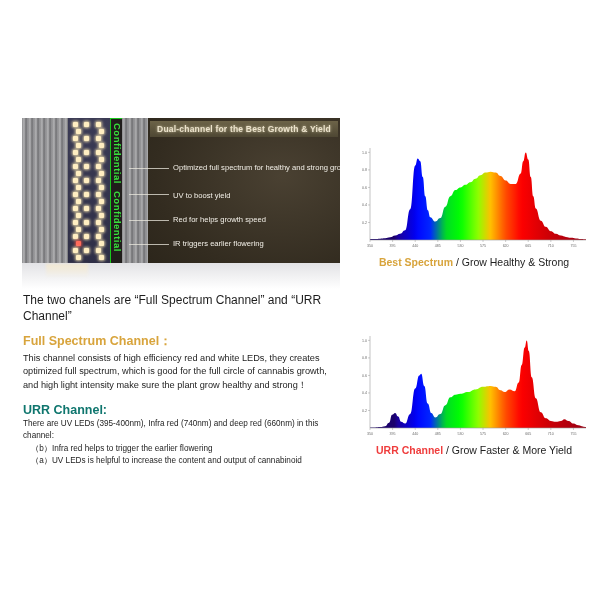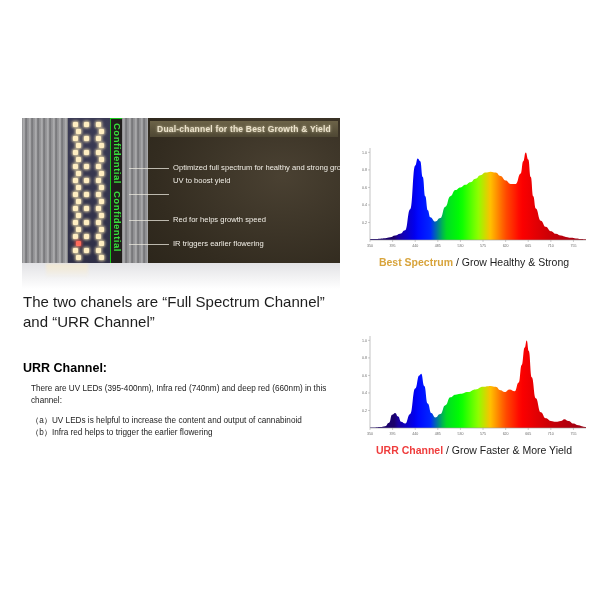--- a/index.html
+++ b/index.html
@@ -74,29 +74,29 @@
     background:linear-gradient(180deg,rgba(225,225,228,.95),rgba(255,255,255,0));
   }
   .refl-leds{
     position:absolute;left:46px;top:264px;width:42px;height:14px;
     background:linear-gradient(180deg,rgba(255,238,194,.55),rgba(255,255,255,0));
     filter:blur(1.2px);
   }
 
   
   .textcol{position:absolute;left:23px;top:292px;width:320px;}
-  .lead{font-size:15px;color:#1d1d1d;margin:0 0 9px 0;line-height:1.35;}
+  .lead{font-size:12px;color:#1d1d1d;margin:0 0 9px 0;line-height:1.35;}
   .h-gold{
     font-size:12.5px;font-weight:bold;color:#d8a43c;margin:0 0 2px 0;
   }
   .h-red{
-    font-size:12.5px;font-weight:bold;color:#000000;margin:8px 0 1px 0;
+    font-size:12.5px;font-weight:bold;color:#0f766e;margin:0 0 1px 0;
   }
   .body-p{font-size:9.2px;color:#1d1d1d;margin:0;line-height:1.42;}
-  .sub{font-size:8.2px;color:#1d1d1d;margin:8px;line-height:1.48;}
+  .sub{font-size:8.2px;color:#1d1d1d;margin:0;line-height:1.48;}
   .sub-list{margin:1px 0 0 0;padding:0;list-style:none;}
   .sub-list li{font-size:8.2px;color:#1d1d1d;line-height:1.5;padding-left:8px;}
   .gap{height:11px;}
 
   
   .chart-box{position:absolute;}
   .chart-caption{
     text-align:center;font-size:10.5px;font-weight:bold;margin-top:2px;
     white-space:nowrap;
   }
@@ -175,39 +175,41 @@
     <div class="photo-dark"></div>
 
     <div class="banner">
       <span>Dual-channel for the Best Growth &amp; Yield</span>
     </div>
 
     <div class="cline" style="left:107px;top:50px;width:40px;"></div>
     <div class="callout" style="left:151px;top:45px;">Optimized full spectrum for healthy and strong growth</div>
 
     <div class="cline" style="left:107px;top:76px;width:40px;"></div>
-    <div class="callout" style="left:151px;top:58px;">UV to boost yield</div>
+    <div class="callout" style="left:151px;top:73px;">UV to boost yield</div>
 
     <div class="cline" style="left:107px;top:102px;width:40px;"></div>
     <div class="callout" style="left:151px;top:97px;">Red for helps growth speed</div>
 
     <div class="cline" style="left:107px;top:126px;width:40px;"></div>
     <div class="callout" style="left:151px;top:121px;">IR triggers earlier flowering</div>
   </div>
   <div class="reflection"></div>
   <div class="refl-leds"></div>
 
   <div class="textcol">
     <p class="lead">The two chanels are “Full Spectrum Channel” and “URR Channel”</p>
+    <div class="h-gold">Full Spectrum Channel：</div>
+    <p class="body-p">This channel consists of high efficiency red and white LEDs, they creates optimized full spectrum, which is good for the full circle of cannabis growth, and high light intensity make sure the plant grow healthy and strong！</p>
     <div class="gap"></div>
     <div class="h-red">URR Channel:</div>
     <p class="sub">There are UV LEDs (395-400nm), Infra red (740nm) and deep red (660nm) in this channel:</p>
     <ul class="sub-list">
+      <li>（b）Infra red helps to trigger the earlier flowering</li>
       <li>（a）UV LEDs is helpful to increase the content and output of cannabinoid</li>
-      <li>（b）Infra red helps to trigger the earlier flowering</li>
     </ul>
   </div>
 
   <div class="chart-box" style="left:352px;top:142px;width:244px;">
     <svg id="svg-0" width="240" height="112" viewBox="0 0 240 112">
         <defs>
           <linearGradient id="g0" x1="0" x2="1" y1="0" y2="0">
             <stop offset="0.00%" stop-color="rgb(26,0,107)"></stop>
             <stop offset="1.86%" stop-color="rgb(26,0,107)"></stop>
             <stop offset="3.72%" stop-color="rgb(26,0,107)"></stop>

